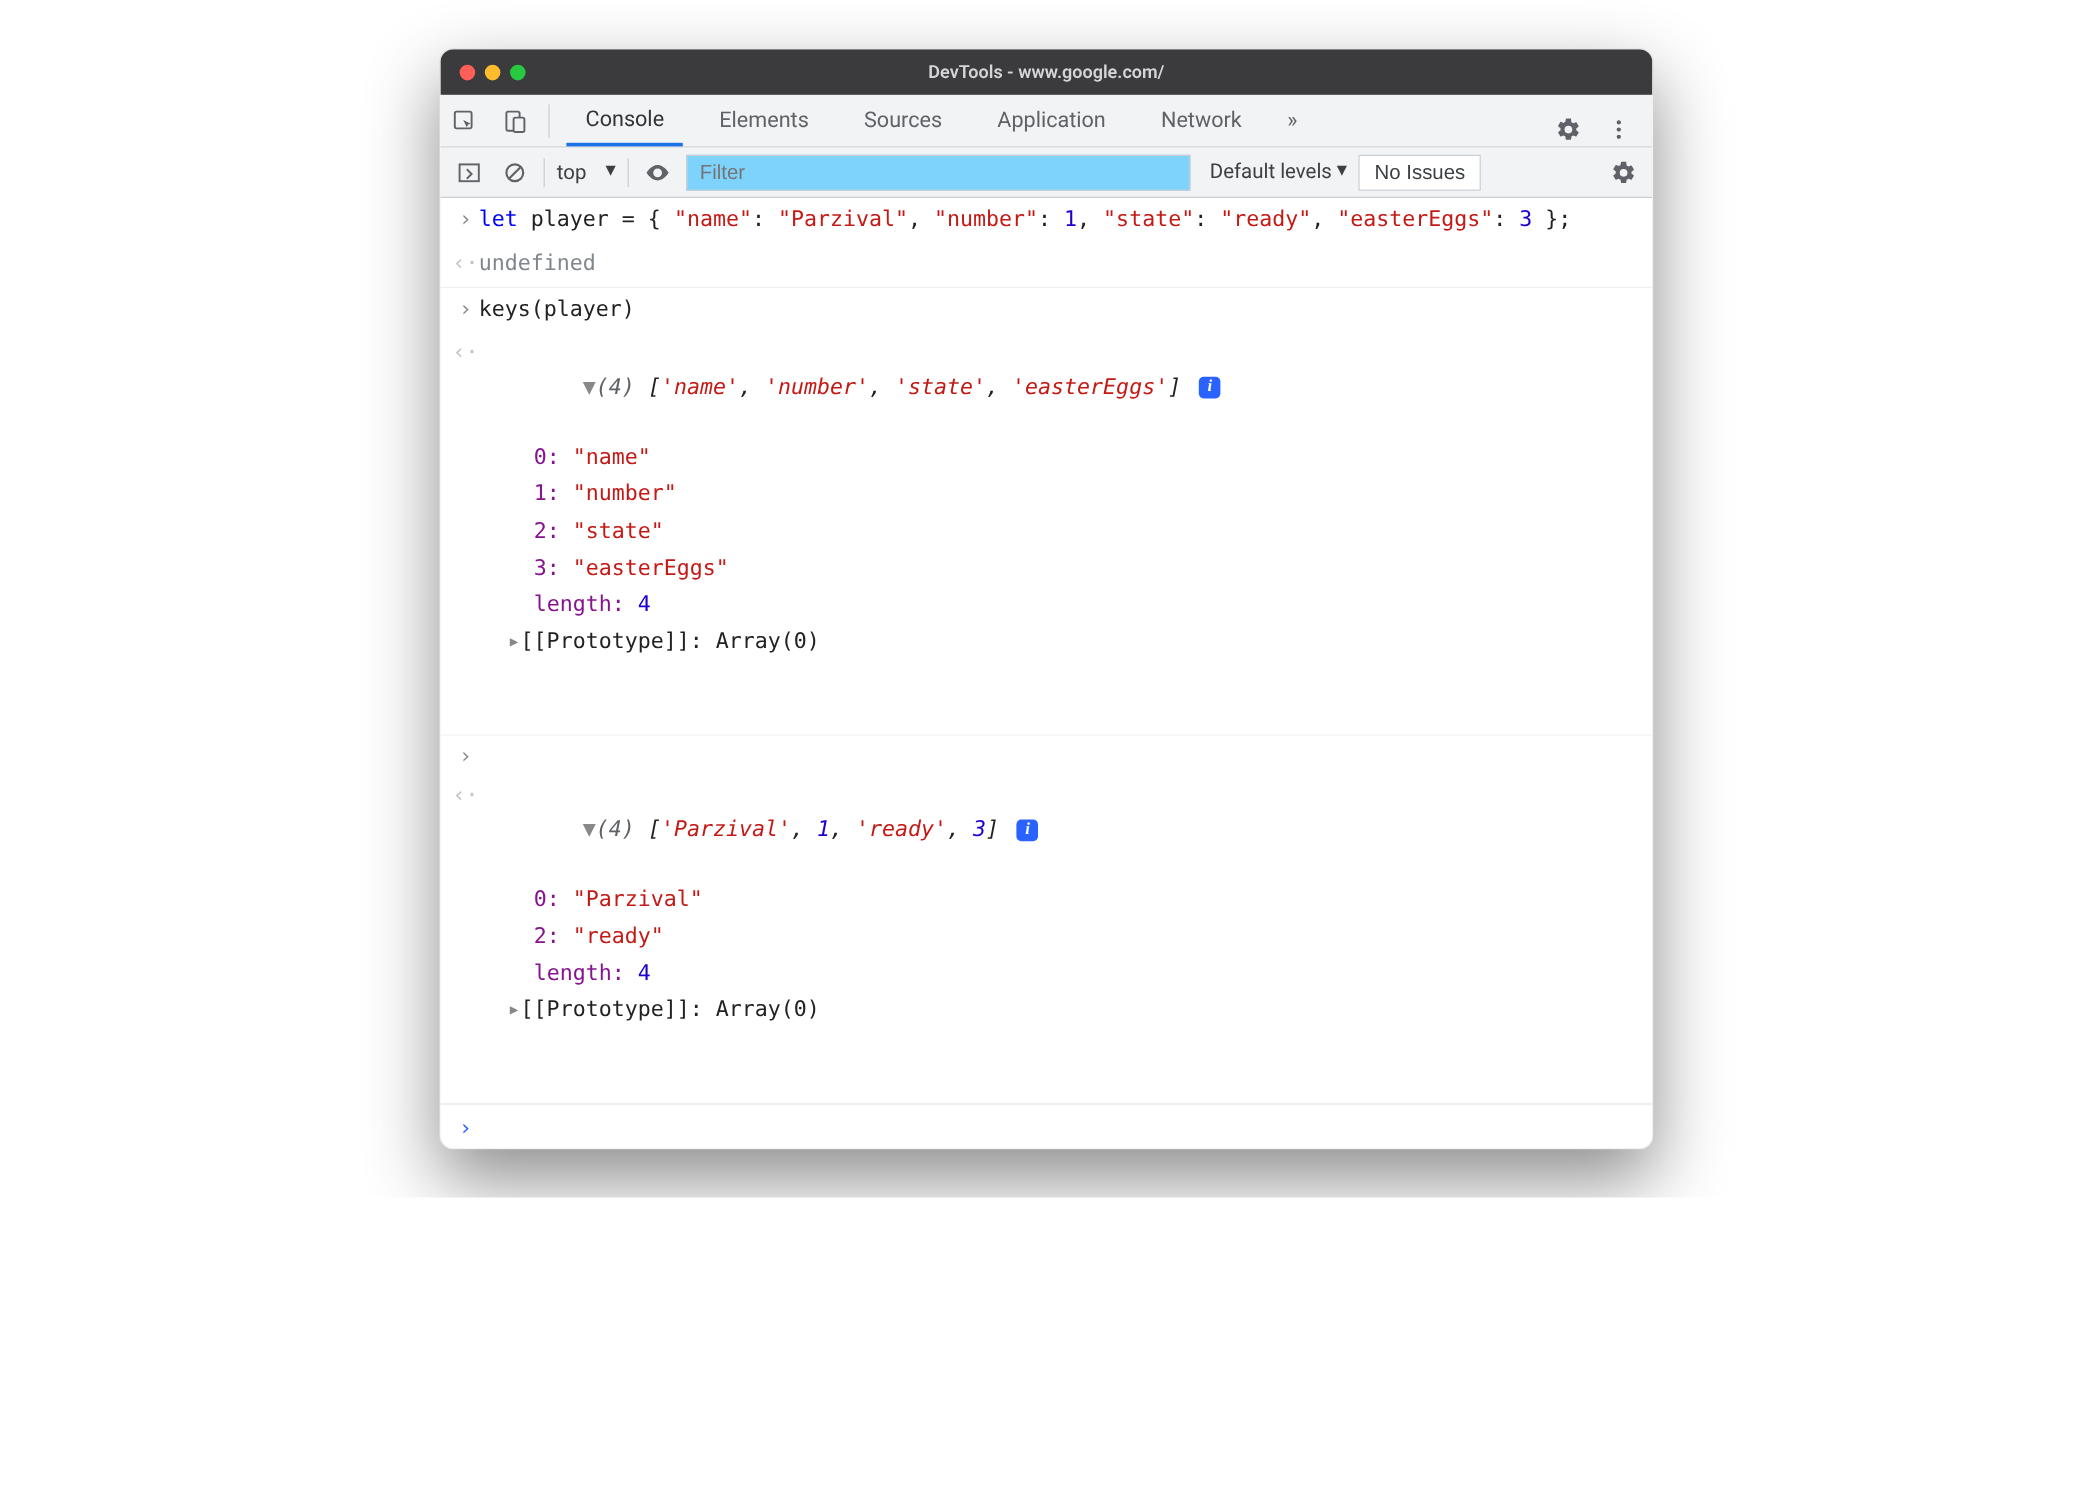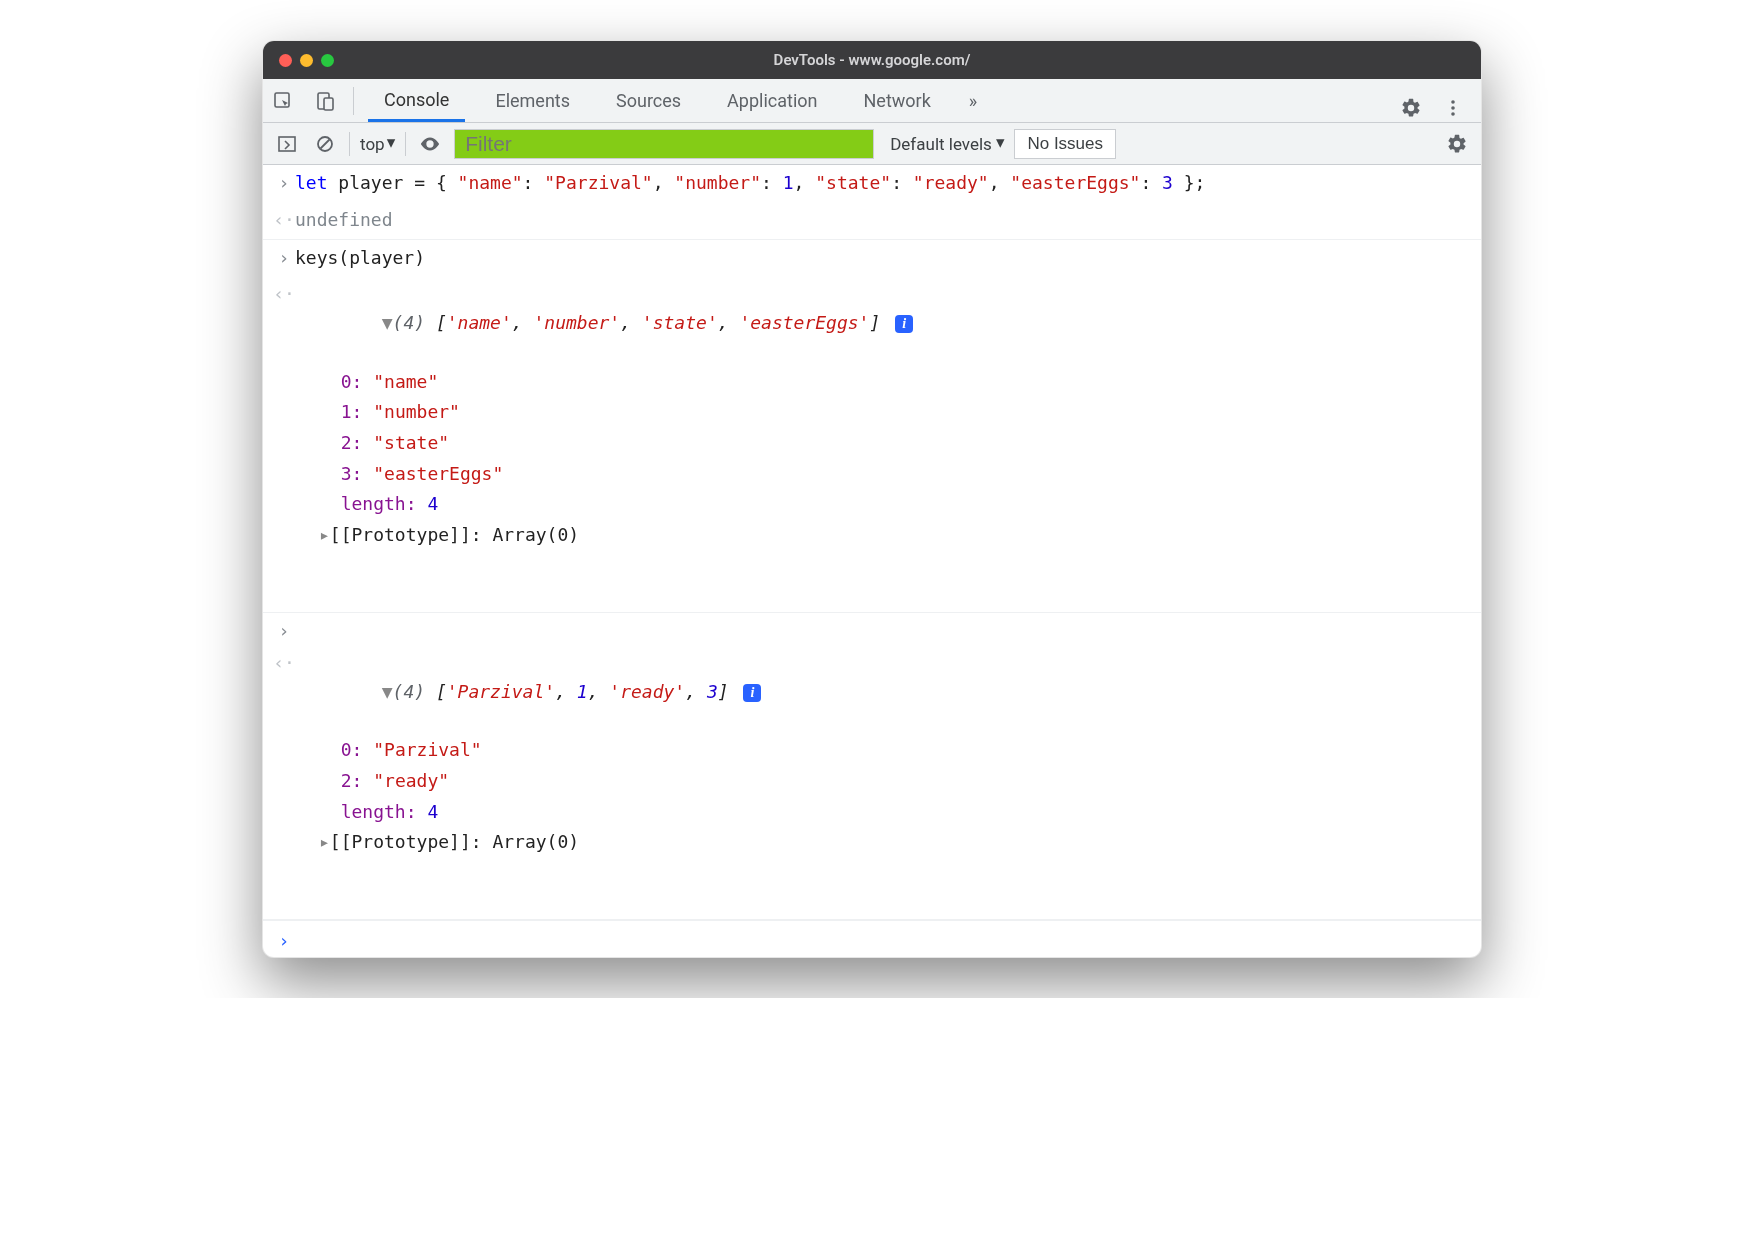--- a/index.html
+++ b/index.html
@@ -3,21 +3,21 @@
 <meta charset="utf-8">
 <style>
   * { box-sizing: border-box; margin: 0; padding: 0; }
   body {
     font-family: -apple-system, BlinkMacSystemFont, "Segoe UI", Roboto, sans-serif;
     background: #fff;
     padding: 40px;
     display:flex; justify-content:center; align-items:flex-start;
   }
   .window {
-    width: 1220px;
+    width: 1012px;
     border-radius: 12px;
     overflow: hidden;
     box-shadow: 0 25px 60px rgba(0,0,0,0.45);
     background:#fff;
     border:1px solid rgba(0,0,0,0.1);
   }
   .titlebar {
     background:#3b3b3d;
     height:38px;
     display:flex; align-items:center; position:relative;
@@ -37,23 +37,23 @@
   .tabs-left{display:flex; align-items:center; gap:14px; height:100%;}
   .iconbtn{display:flex;align-items:center;justify-content:center;width:28px;height:28px;color:#5f6368;}
   .tab{padding:0 16px; height:100%; display:flex; align-items:center; color:#5f6368; font-size:18px; cursor:pointer;}
   .tab.active{color:#333; border-bottom:3px solid #1a73e8;}
   .tabs-right{margin-left:auto; display:flex; gap:14px; align-items:center; padding-right:8px;}
   .toolbar{
     display:flex; align-items:center; gap:10px;
     padding:6px 10px; background:#f1f3f4; border-bottom:1px solid #cacdd1;
     height:42px;
   }
-  .select-top{display:flex;align-items:flex-end;gap:2px;color:#3c4043;font-size:17px;}
+  .select-top{display:flex;align-items:flex-end;gap:16px;color:#3c4043;font-size:17px;}
   .filter{flex:0 0 420px;}
-  .filter input{width:100%; height:30px; padding:2px 10px; font-size:21px; color:#3c4043; border:1px solid #cacdd1; background:#84cc16;}
+  .filter input{width:100%; height:30px; padding:2px 10px; font-size:17px; color:#3c4043; border:1px solid #cacdd1; background:#7dd3fc;}
   .levels{display:flex;align-items:flex-start;gap:4px;color:#3c4043;font-size:17px; margin-left:6px;}
   .btn-issues{padding:4px 12px; border:1px solid #cacdd1; background:#fff; font-size:17px; color:#3c4043;}
   .console{font-family:Menlo,Consolas,monospace; font-size:18px; color:#222;}
   .row{display:flex; align-items:flex-start; padding:4px 10px; border-bottom:1px solid #eef0f2;}
   .row.noborder{border-bottom:none;}
   .gutter{width:22px; flex:0 0 22px; color:#888d93; display:flex; justify-content:center; padding-top:3px;}
   .content{flex:1; line-height:1.6; white-space:pre;}
   .kw{color:#0000ff;}
   .str{color:#c41a16;}
   .num{color:#1c00cf;}

